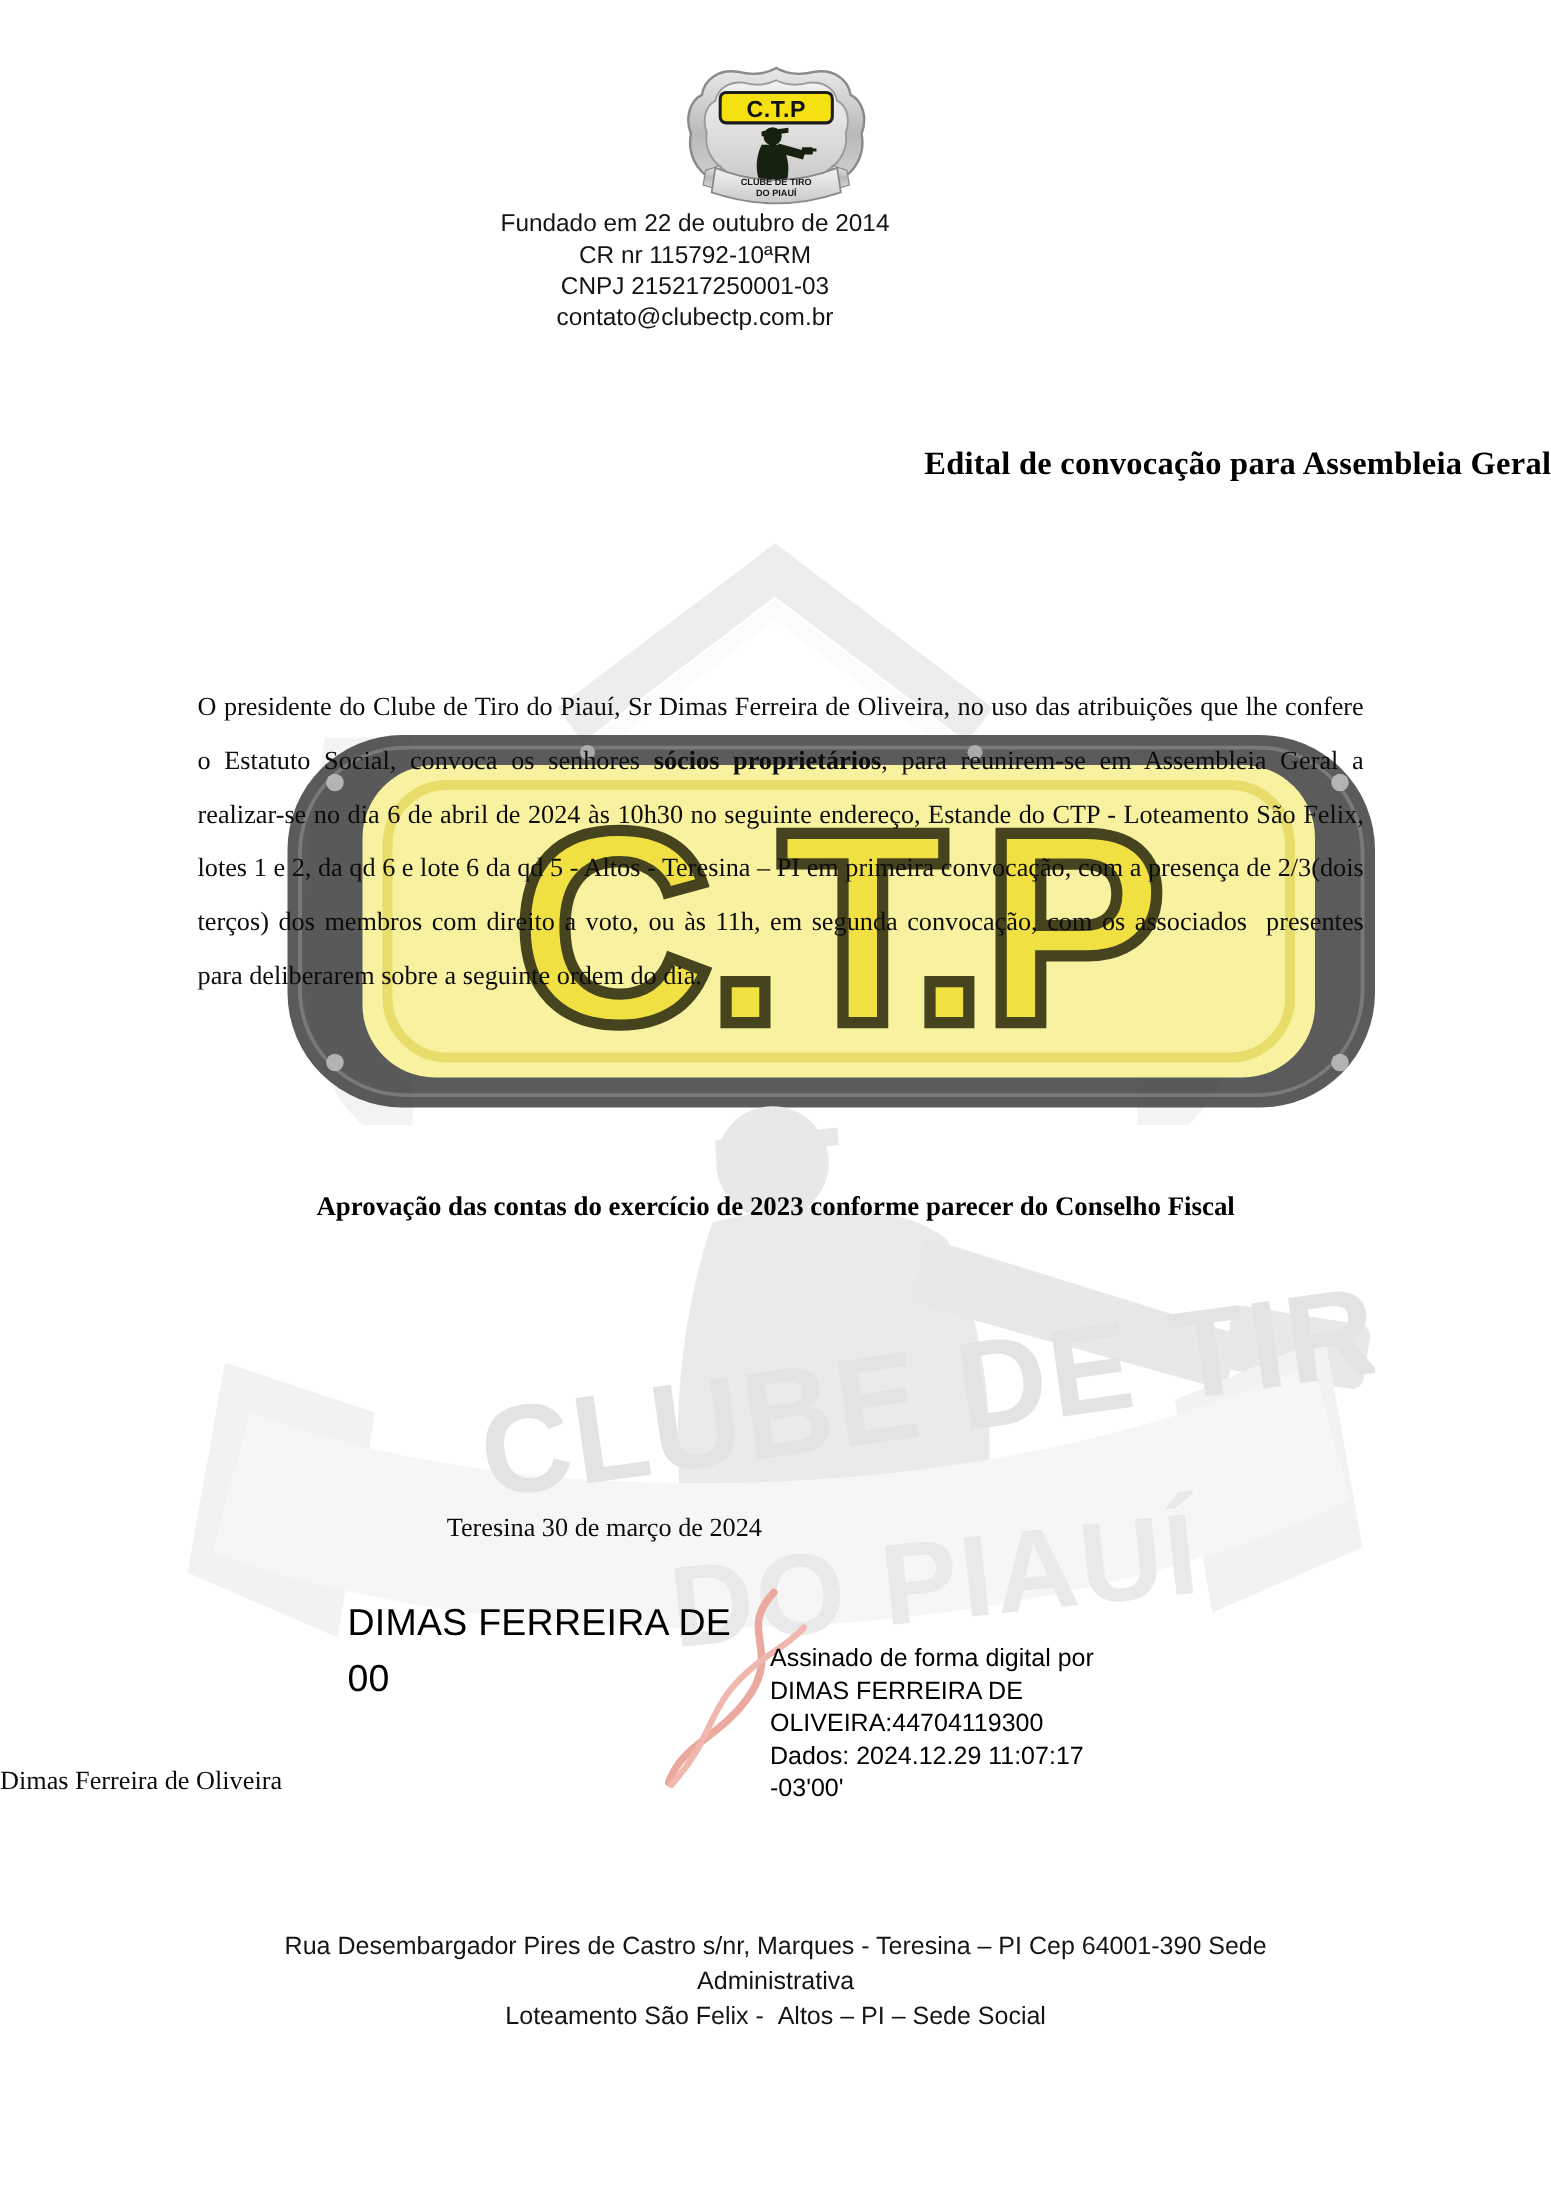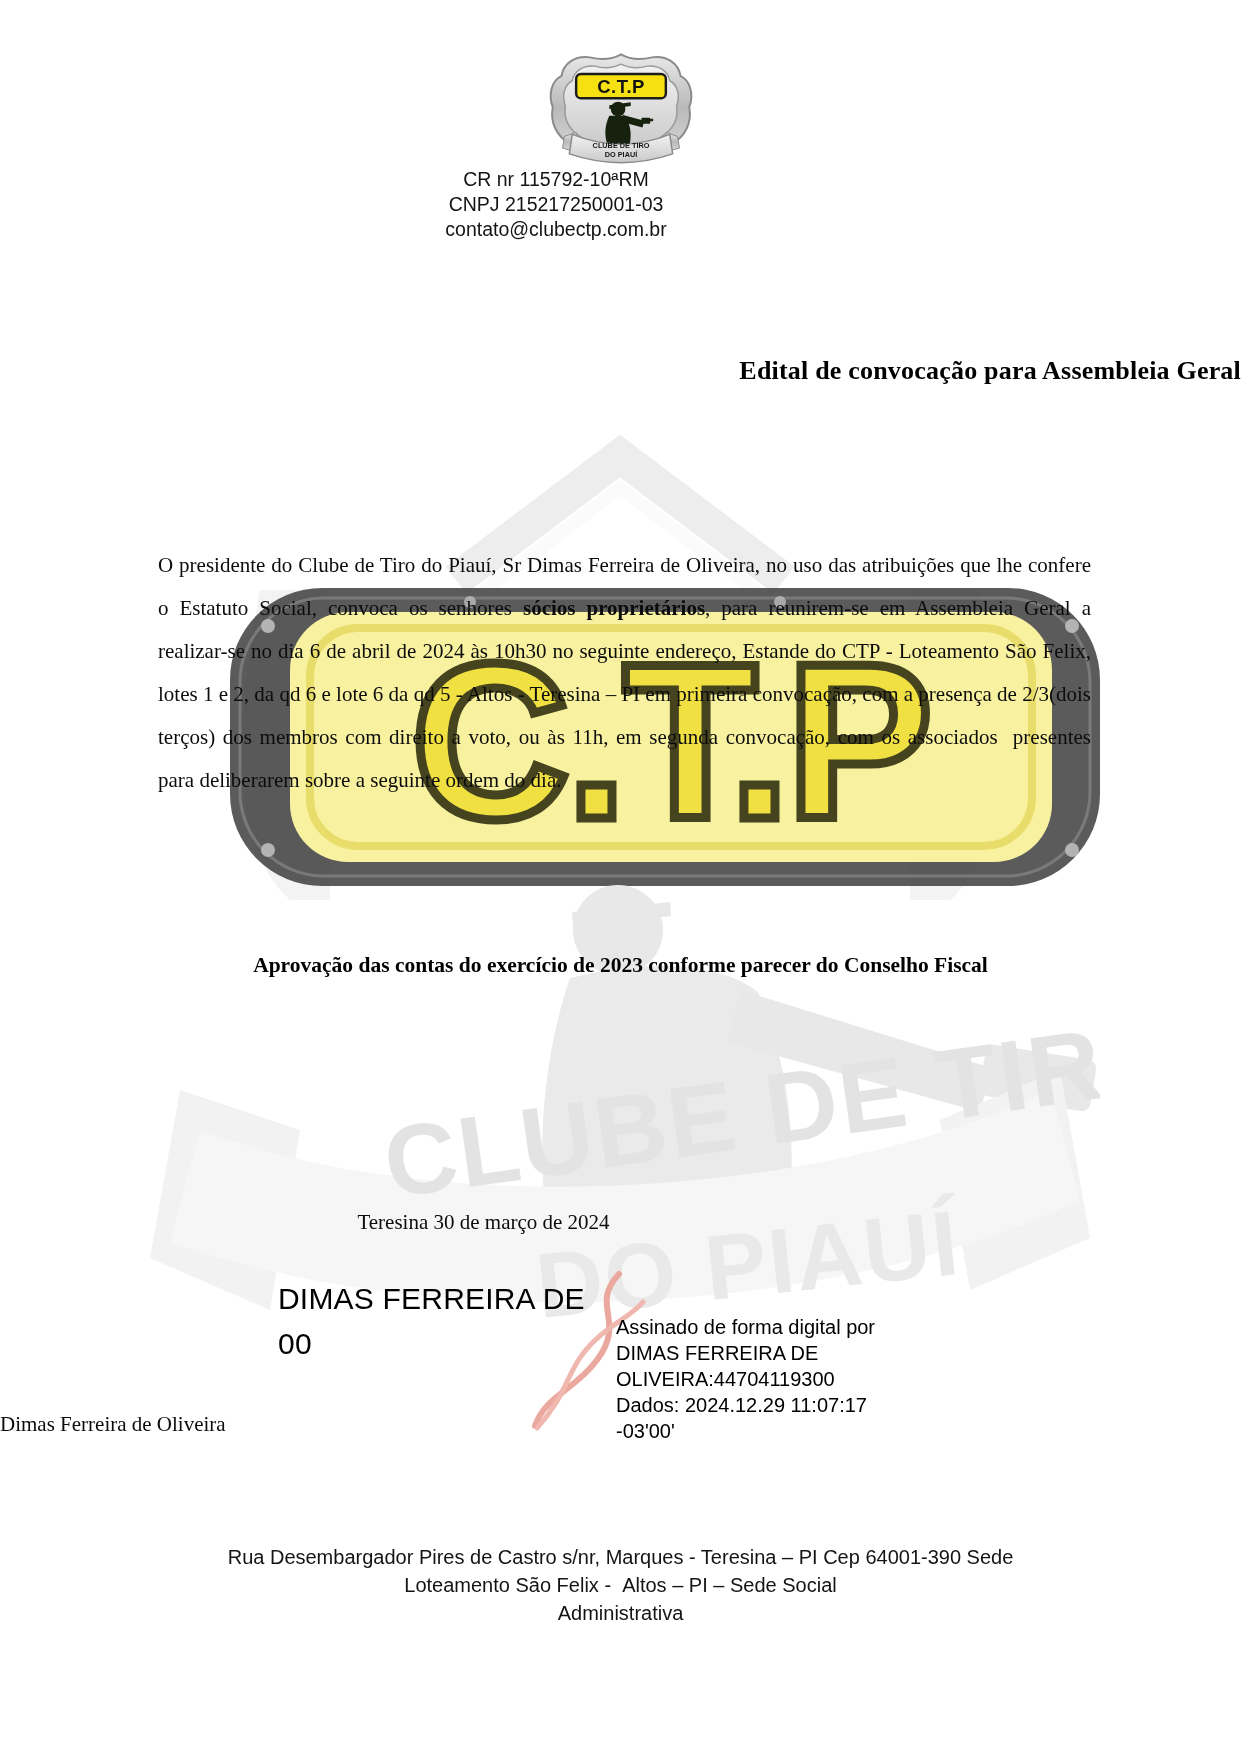--- a/index.html
+++ b/index.html
@@ -132,20 +132,21 @@
 
         <path d="M22,88 L34,84 L34,104 L20,100 Z" fill="url(#silv1)" stroke="#8a8a8a" stroke-width="1"></path>
         <path d="M138,88 L126,84 L126,104 L140,100 Z" fill="url(#silv1)" stroke="#8a8a8a" stroke-width="1"></path>
         <path d="M30,86 Q80,106 130,86 L133,106 Q80,124 27,106 Z" fill="url(#silv2)" stroke="#8a8a8a" stroke-width="1.5"></path>
         <text x="80" y="100" text-anchor="middle" font-family="Liberation Sans, sans-serif" font-size="7.5" font-weight="bold" fill="#151515">CLUBE DE TIRO</text>
         <text x="80" y="109" text-anchor="middle" font-family="Liberation Sans, sans-serif" font-size="7.5" font-weight="bold" fill="#151515">DO PIAUÍ</text>
       </svg>
     </div>
 
     <div class="header-block sans">
+      <div>Fundado em 22 de outubro de 2014</div>
       <div>CR nr 115792-10ªRM</div>
       <div>CNPJ 215217250001-03</div>
       <div>contato@clubectp.com.br</div>
     </div>
 
     <div class="doc-title">Edital de convocação para Assembleia Geral</div>
 
     <div class="body-par"><span>O presidente do Clube de Tiro do Piauí, Sr Dimas Ferreira de Oliveira, no uso das atribuições que lhe confere o Estatuto Social, convoca os senhores </span><span style="font-weight: bold;">sócios proprietários</span><span>, para reunirem-se em Assembleia Geral a realizar-se no dia 6 de abril de 2024 às 10h30 no seguinte endereço, Estande do CTP - Loteamento São Felix, lotes 1 e 2, da qd 6 e lote 6 da qd 5 - Altos - Teresina – PI em primeira convocação, com a presença de 2/3(dois terços) dos membros com direito a voto, ou às 11h, em segunda convocação, com os associados &nbsp;presentes para deliberarem sobre a seguinte ordem do dia.</span></div>
 
     <div class="order-item">Aprovação das contas do exercício de 2023 conforme parecer do Conselho Fiscal</div>
@@ -169,18 +170,18 @@
       <div>DIMAS FERREIRA DE</div>
       <div>OLIVEIRA:44704119300</div>
       <div>Dados: 2024.12.29 11:07:17</div>
       <div>-03'00'</div>
     </div>
 
     <div class="signer-name">Dimas Ferreira de Oliveira</div>
 
     <div class="footer-block sans">
       <div>Rua Desembargador Pires de Castro s/nr, Marques - Teresina – PI Cep 64001-390 Sede</div>
+      <div>Administrativa</div>
       <div>Loteamento São Felix - &nbsp;Altos – PI – Sede Social</div>
-      <div>Administrativa</div>
     </div>
 
   </div>
 </div>
 
 </body></html>

